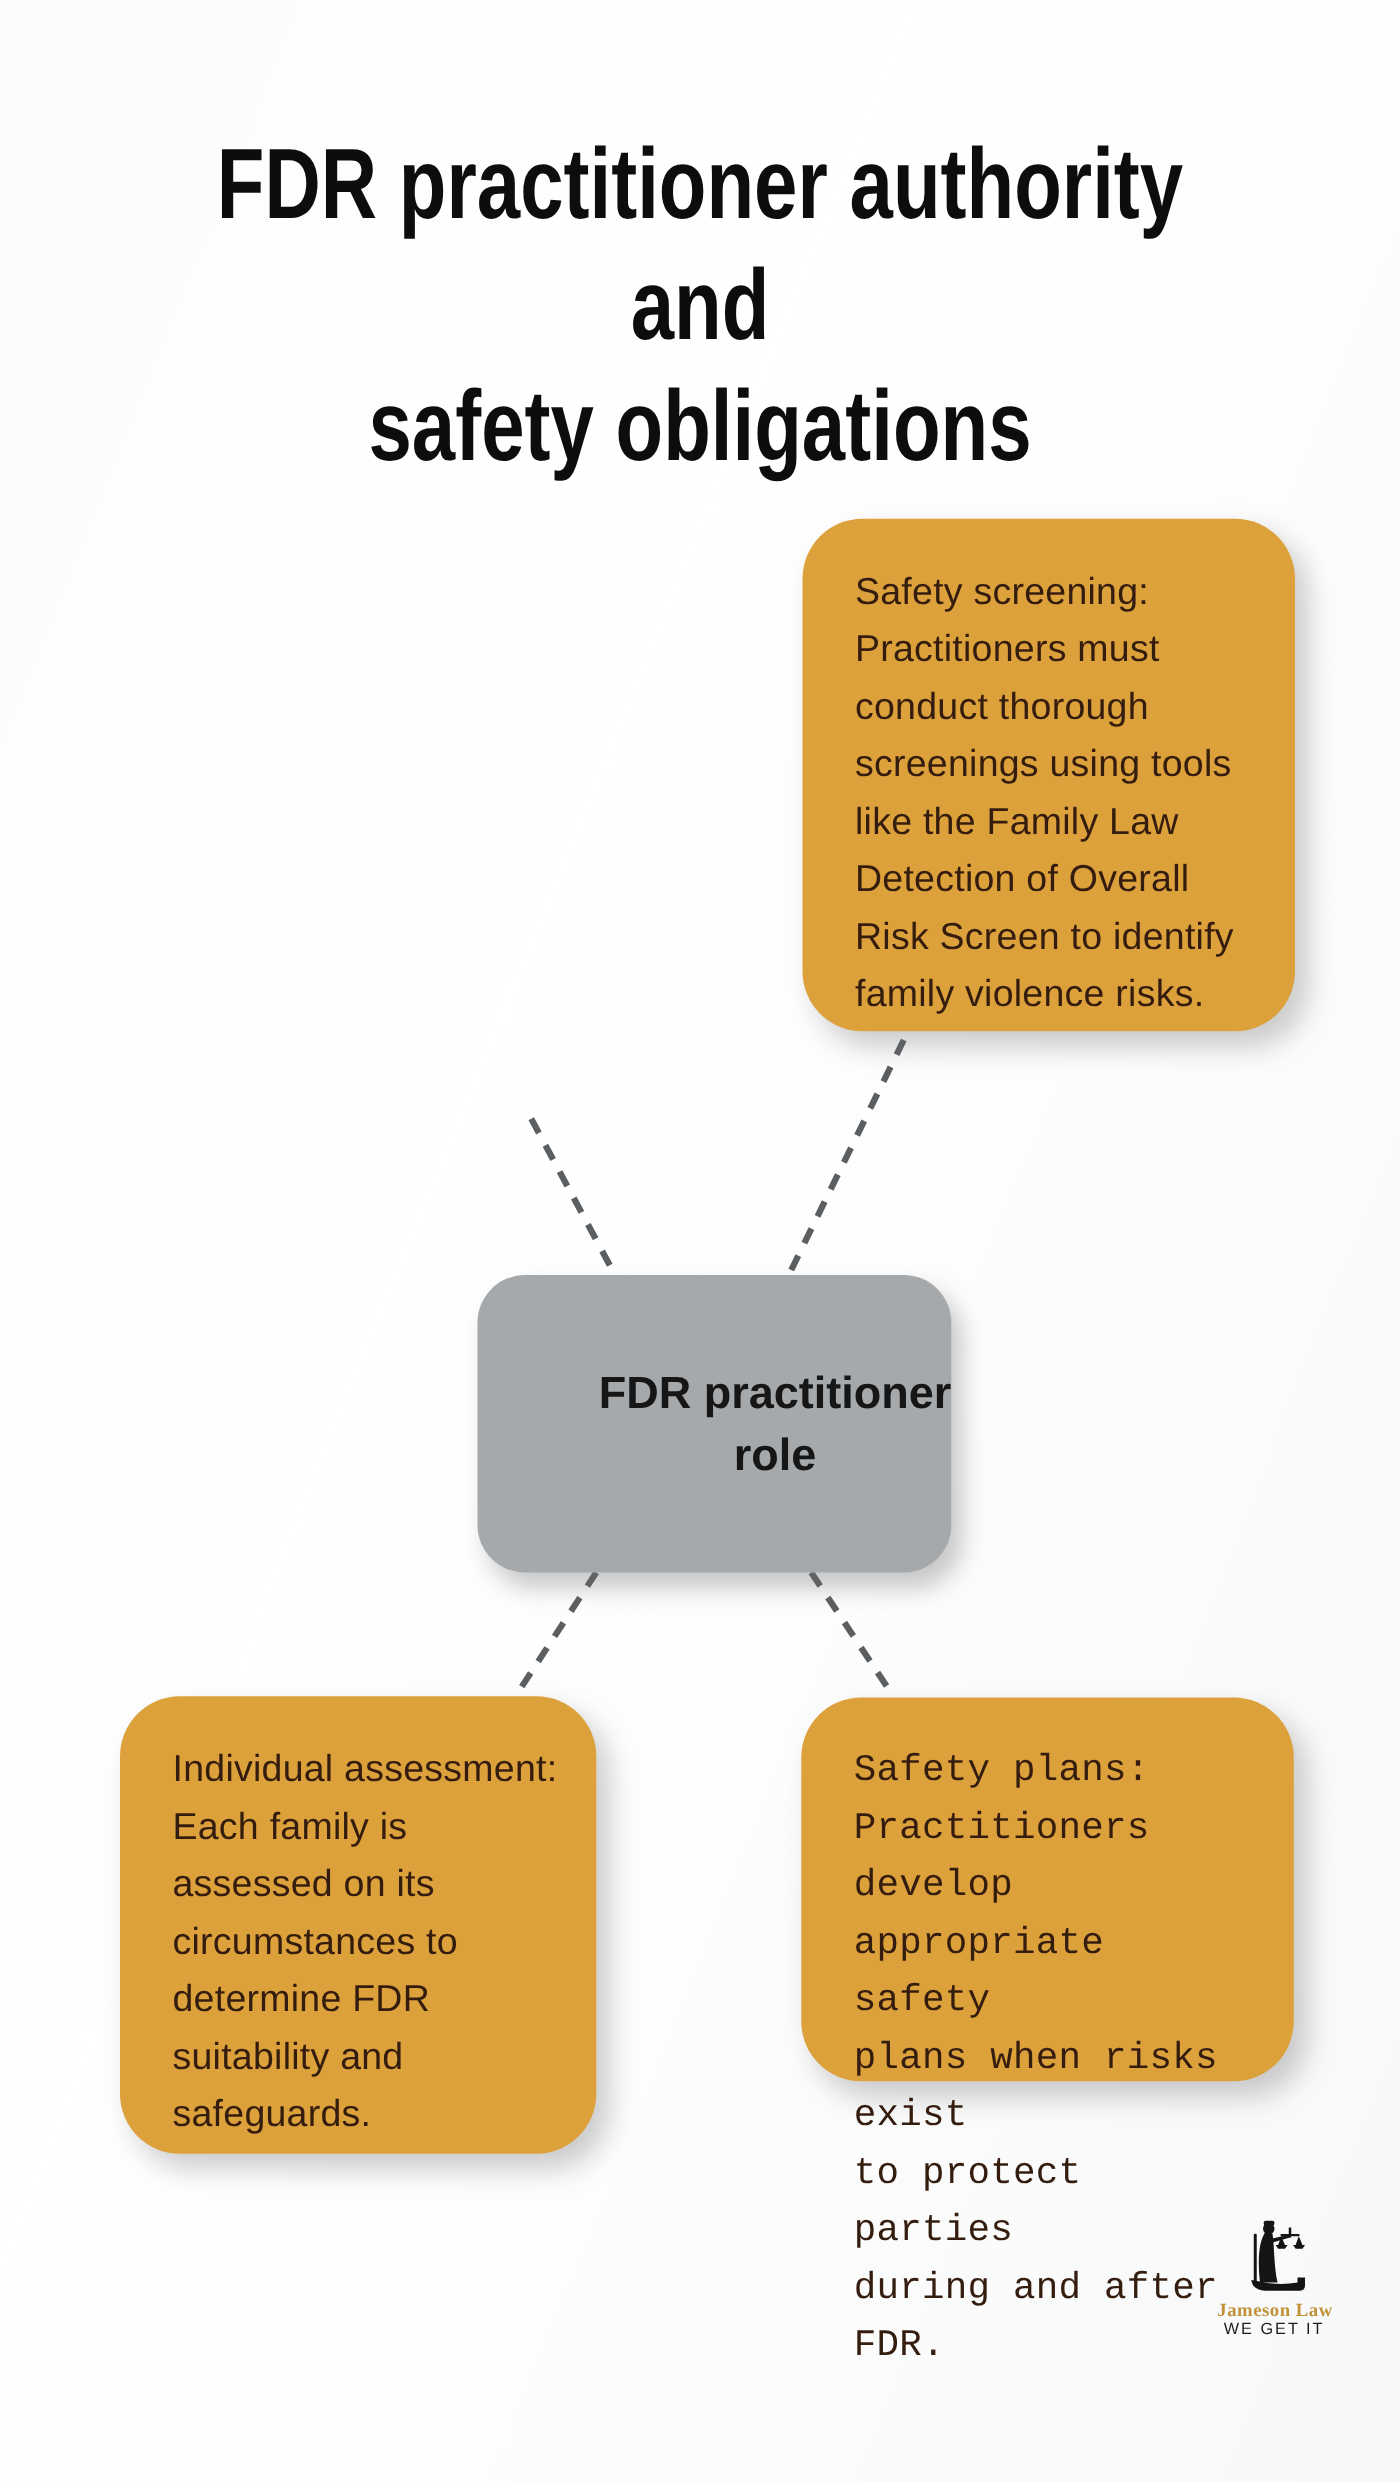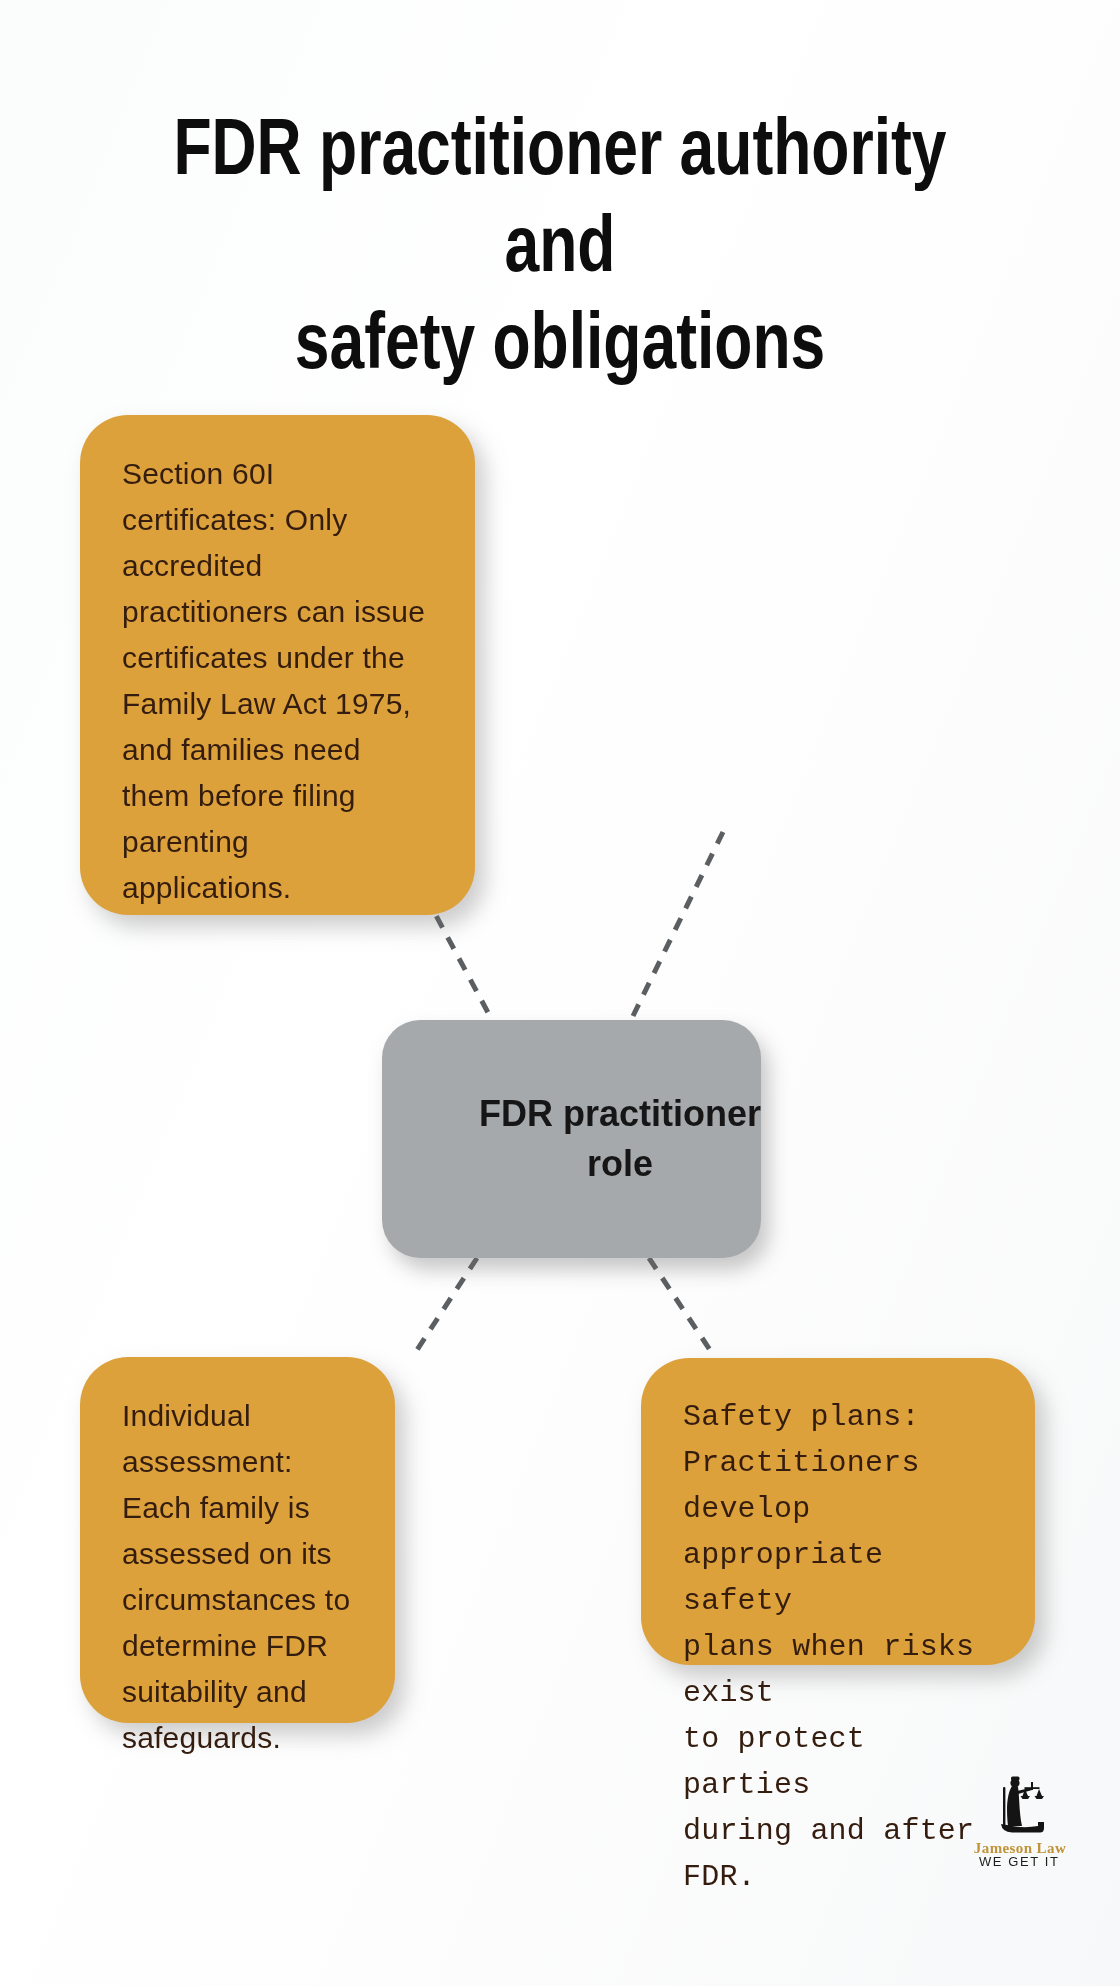--- a/index.html
+++ b/index.html
@@ -35,21 +35,21 @@
     margin:0;
     padding:36px 26px 0 42px;
     font-size:30px;
     line-height:46px;
     letter-spacing:0.2px;
     color:#341d0e;
     white-space:pre-line;
   }
   .node-tl{left:80px;top:415px;width:395px;height:500px;}
   .node-tr{left:642px;top:415px;width:394px;height:410px;}
-  .node-bl{left:80px;top:1357px;width:315px;height:366px;}
+  .node-bl{left:96px;top:1357px;width:381px;height:366px;}
   .node-br{left:641px;top:1358px;width:394px;height:307px;font-family:Liberation Mono, monospace;}
   .center-node{
     position:absolute;
     left:382px;top:1020px;width:379px;height:238px;
     background:#a6a9ac;
     border-radius:38px;
     box-shadow:8px 12px 20px rgba(110,110,110,0.38);
     display:flex;align-items:center;justify-content:flex-end;
   }
   .center-node .label{
@@ -97,33 +97,31 @@
   <h1 class="title">FDR practitioner authority and
 safety obligations</h1>
 
   <svg class="links" width="1120" height="1986" viewBox="0 0 1120 1986">
     <line x1="425" y1="895" x2="492" y2="1020"></line>
     <line x1="723" y1="832" x2="633" y2="1016"></line>
     <line x1="477" y1="1258" x2="415" y2="1353"></line>
     <line x1="649" y1="1258" x2="712" y2="1353"></line>
   </svg>
 
-  <div class="node node-tl">
-    <p>Section 60I
-certificates: Only
-accredited
-practitioners can issue
-certificates under the
-Family Law Act 1975,
-and families need
-them before filing
-parenting
-applications.</p>
+
+  <div class="node node-tr">
+    <p>Safety screening:
+Practitioners must
+conduct thorough
+screenings using tools
+like the Family Law
+Detection of Overall
+Risk Screen to identify
+family violence risks.</p>
   </div>
-
 
   <div class="center-node">
     <div class="label">FDR practitioner
 role</div>
   </div>
 
   <div class="node node-bl">
     <p>Individual assessment:
 Each family is
 assessed on its

